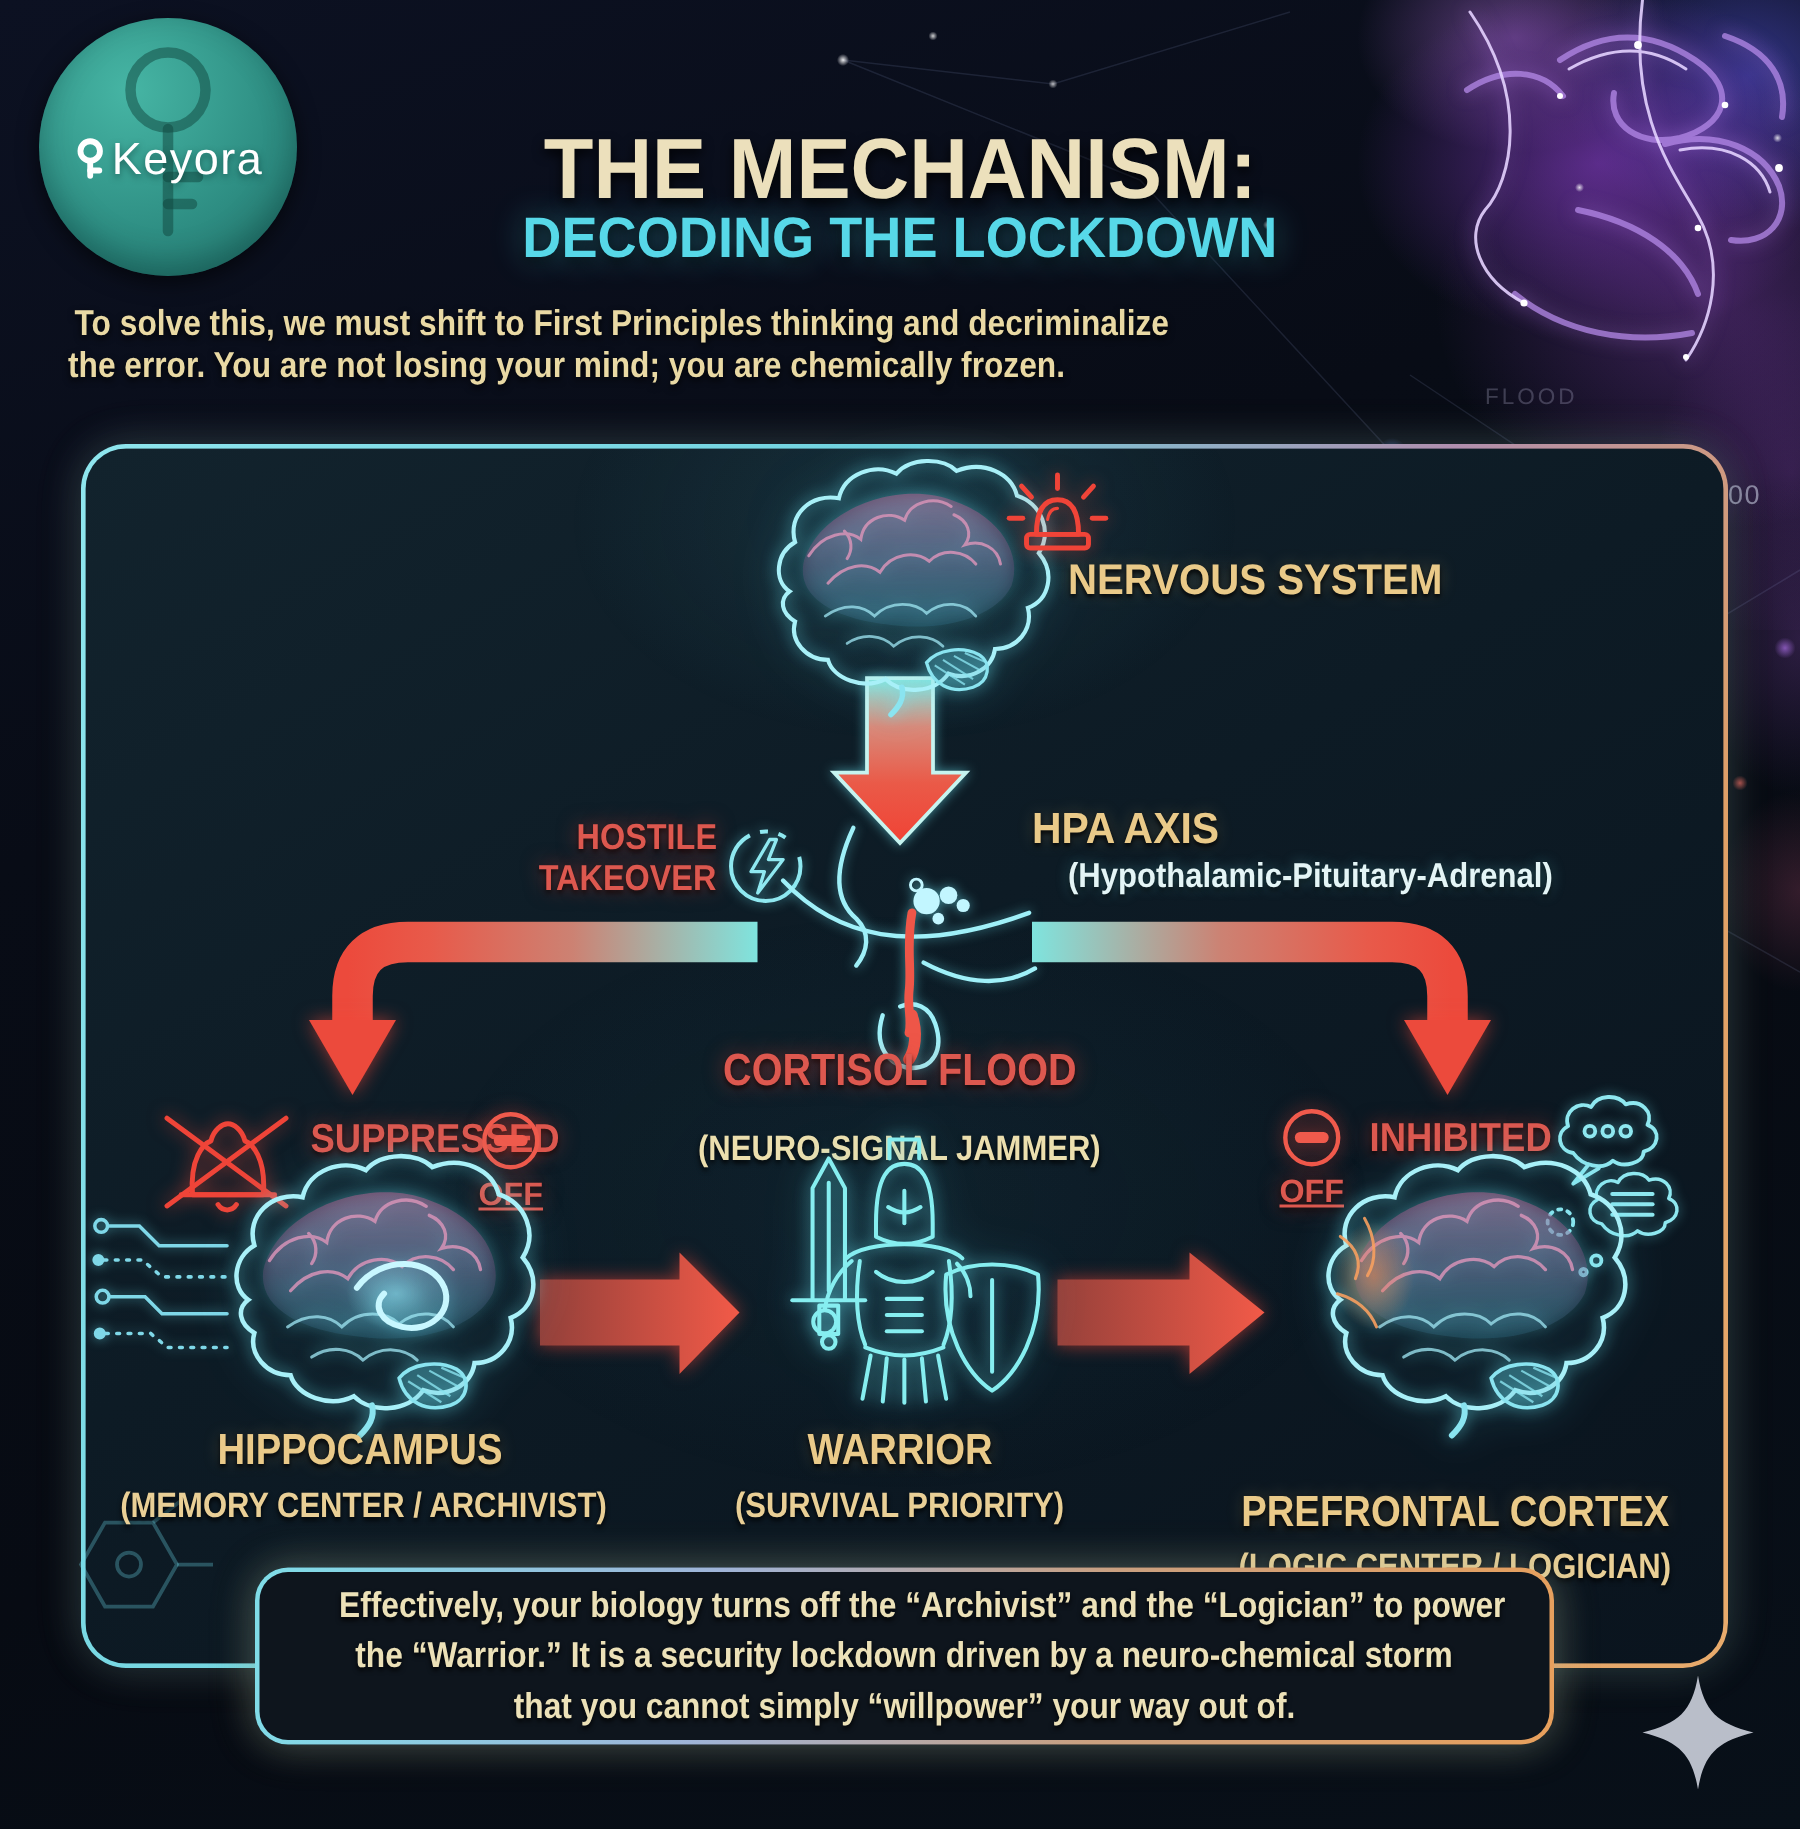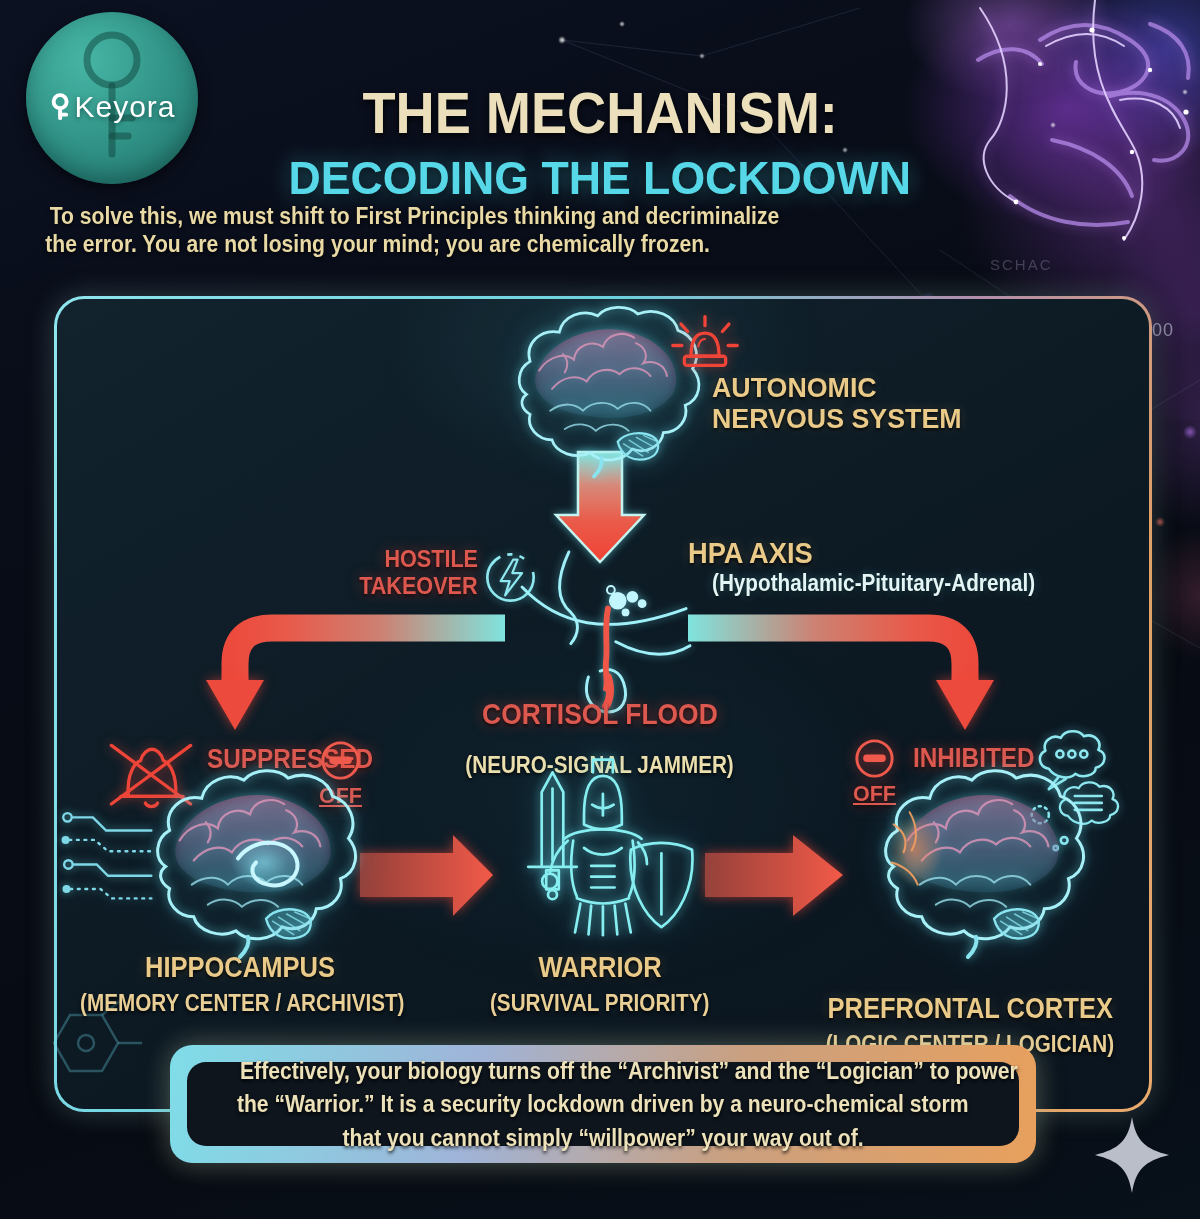--- a/index.html
+++ b/index.html
@@ -47,21 +47,21 @@
   
   .logo{left:26px;top:12px;width:172px;height:172px;border-radius:50%;
     background:radial-gradient(circle at 35% 28%, #46b5a4, #2e8e83 58%, #237168 100%);
     box-shadow:0 4px 14px rgba(0,0,0,.6), inset 0 -8px 20px rgba(0,40,40,.35);}
   .logo-text{position:absolute;left:0;top:78px;width:100%;text-align:center;color:#ffffff;
     font-size:30px;font-weight:400;letter-spacing:1px;text-shadow:0 2px 5px rgba(10,50,45,.55);}
 
   
   .title{left:0;width:1200px;text-align:center;font-weight:800;}
   .title1{top:80px;font-size:57px;color:#ece0bc;text-shadow:0 3px 8px rgba(0,0,0,.85);}
-  .title2{top:150px;font-size:47px;color:#57d8e8;text-shadow:0 0 22px rgba(70,205,225,.45),0 3px 8px rgba(0,0,0,.85);}
+  .title2{top:138px;font-size:38px;color:#57d8e8;text-shadow:0 0 22px rgba(70,205,225,.45),0 3px 8px rgba(0,0,0,.85);}
   .subtitle{left:0;width:968px;font-size:24px;font-weight:600;color:#e9d9a4;
     text-shadow:0 2px 5px rgba(0,0,0,.85);}
 
   
   .panel{left:54px;top:296px;width:1098px;height:816px;border-radius:30px;padding:3px;box-sizing:border-box;
     background:linear-gradient(115deg,#8fe6ee 0%,#6fd2de 38%,#b08fae 62%,#e0a066 82%,#e8ab6c 100%);
     box-shadow:0 0 28px rgba(90,205,225,.18), 0 0 34px rgba(230,150,80,.12);}
   .panel-inner{width:100%;height:100%;border-radius:27px;
     background:linear-gradient(150deg,#12232d 0%,#0d1b25 45%,#0a141e 100%);
     background-color:#0d1b25;position:relative;overflow:hidden;}
@@ -77,21 +77,21 @@
   .cyansub{color:#e4f5f6;font-weight:600;text-shadow:0 0 10px rgba(110,220,235,.35),0 2px 4px rgba(0,0,0,.85);margin-left:24px;}
   .ctr{text-align:center;text-decoration:underline;}
 
   
   .glow-c{filter:drop-shadow(0 0 5px rgba(110,235,248,.65)) drop-shadow(0 0 14px rgba(70,190,215,.35));}
   .glow-c2{filter:drop-shadow(0 0 4px rgba(110,235,248,.55));}
   .glow-r{filter:drop-shadow(0 0 6px rgba(245,70,55,.6));}
   .glow-p{filter:drop-shadow(0 0 6px rgba(200,140,255,.55));}
 
   
-  .footer-box{left:170px;top:1045px;width:866px;height:118px;border-radius:22px;padding:17px;box-sizing:border-box;
+  .footer-box{left:170px;top:1045px;width:866px;height:118px;border-radius:22px;padding:3px;box-sizing:border-box;
     background:linear-gradient(100deg,#7fdde8 0%,#9fb4d8 35%,#caa080 65%,#e8a05c 100%);
     box-shadow:0 0 26px rgba(90,210,225,.22),0 0 30px rgba(235,150,75,.25);}
   .footer-inner{width:100%;height:100%;border-radius:19px;background:#0e151d;
     display:flex;flex-direction:column;justify-content:center;text-align:center;
     color:#ece1b8;font-size:24px;font-weight:600;line-height:33.5px;
     text-shadow:0 2px 4px rgba(0,0,0,.9);}
 </style>
 </head>
 <body>
 
@@ -286,21 +286,21 @@
     <g stroke="rgba(160,180,230,.13)" stroke-width="1" fill="none">
       <path d="M928 302 L1079 453 L1200 380"></path>
       <path d="M928 302 L760 120 L562 40"></path>
       <path d="M562 40 L702 56 L860 8"></path>
       <path d="M1092 587 L1200 648"></path>
       <path d="M1079 453 L1092 587"></path>
       <path d="M940 250 L1120 370"></path>
     </g>
   </svg>
   <div class="abs dots"></div>
-  <div class="abs watermark" style="left:990px;top:256px">SCHAC</div>
+  <div class="abs watermark" style="left:990px;top:256px">FLOOD</div>
   <div class="abs watermark wm2" style="left:1130px;top:320px">1000</div>
 
   <div class="abs logo">
     <svg class="abs" style="left:26px;top:10px;width:120px;height:152px" viewBox="0 0 120 152">
       <g fill="none" stroke="rgba(15,70,62,.5)" stroke-width="7" stroke-linecap="round">
         <circle cx="60" cy="38" r="25"></circle>
           <path d="M60 64 V132"></path>
           <path d="M60 96 H80"></path>
           <path d="M60 114 H76"></path>
       </g>
@@ -379,21 +379,20 @@
     <path d="M1132 1117 C1136 1141 1145 1149 1169 1155 C1145 1161 1136 1169 1132 1193 C1128 1169 1119 1161 1095 1155 C1119 1149 1128 1141 1132 1117 Z" fill="#c9cdd9" opacity=".92"></path>
   </svg>
 
   <svg class="abs glow-c" style="left:498px;top:303px;width:212px;height:178px" viewBox="0 0 230 195">
     <use href="#sym-brain"></use>
   </svg>
   <svg class="abs glow-r" style="left:666px;top:310px;width:78px;height:76px" viewBox="0 0 94 92">
       <use href="#sym-siren"></use>
     </svg>
   <div class="abs gold" style="left:712px;top:372px;font-size:28.5px;line-height:31px">
-    <div><span class="sqzL" style="transform:scaleX(.94)">AUTONOMIC</span></div>
     <div><span class="sqzL" style="transform:scaleX(.94)">NERVOUS SYSTEM</span></div>
   </div>
 
   <div class="abs redlab" style="left:330px;top:545px;width:148px;font-size:24px;line-height:27px;text-align:right">
     <div><span class="sqzR">HOSTILE</span></div>
     <div><span class="sqzR">TAKEOVER</span></div>
   </div>
   <svg class="abs glow-c2" style="left:482px;top:549px;width:57px;height:57px" viewBox="0 0 64 64">
       <use href="#sym-bolt"></use>
     </svg>

